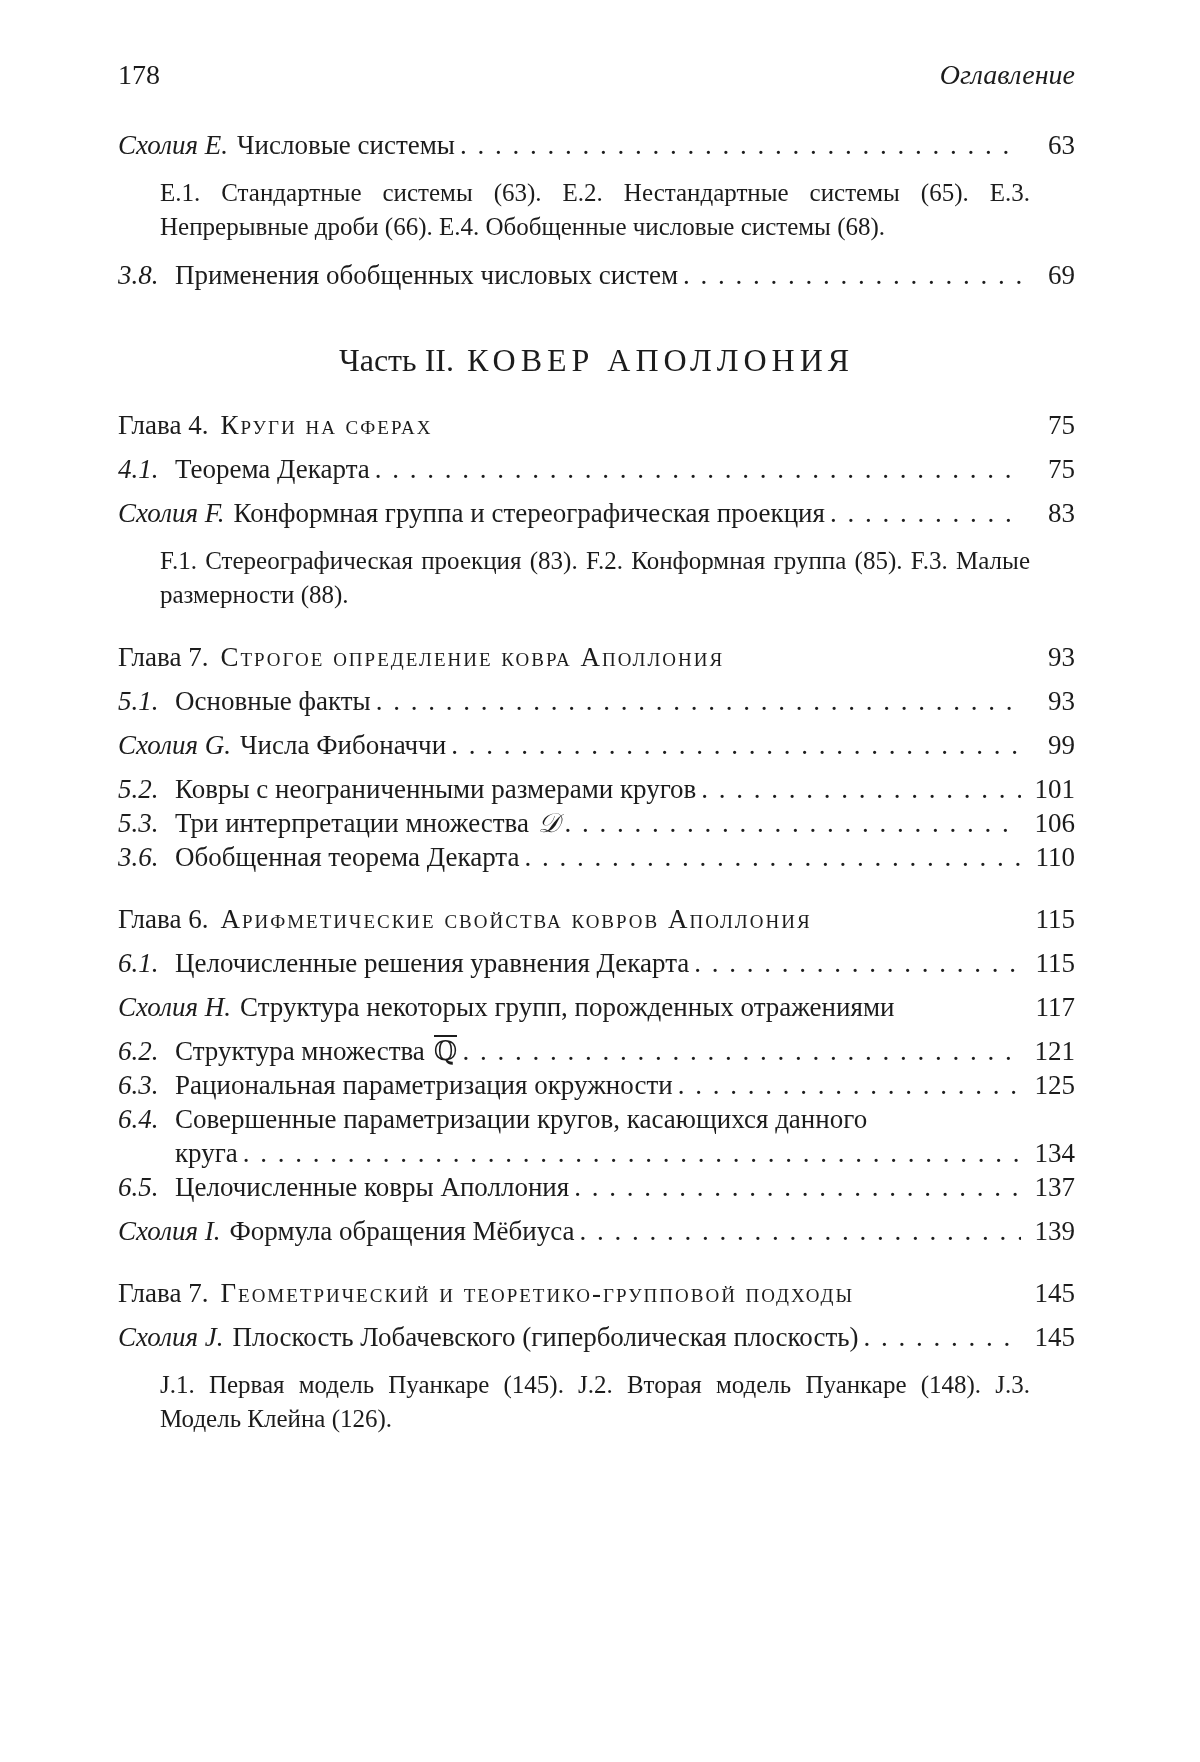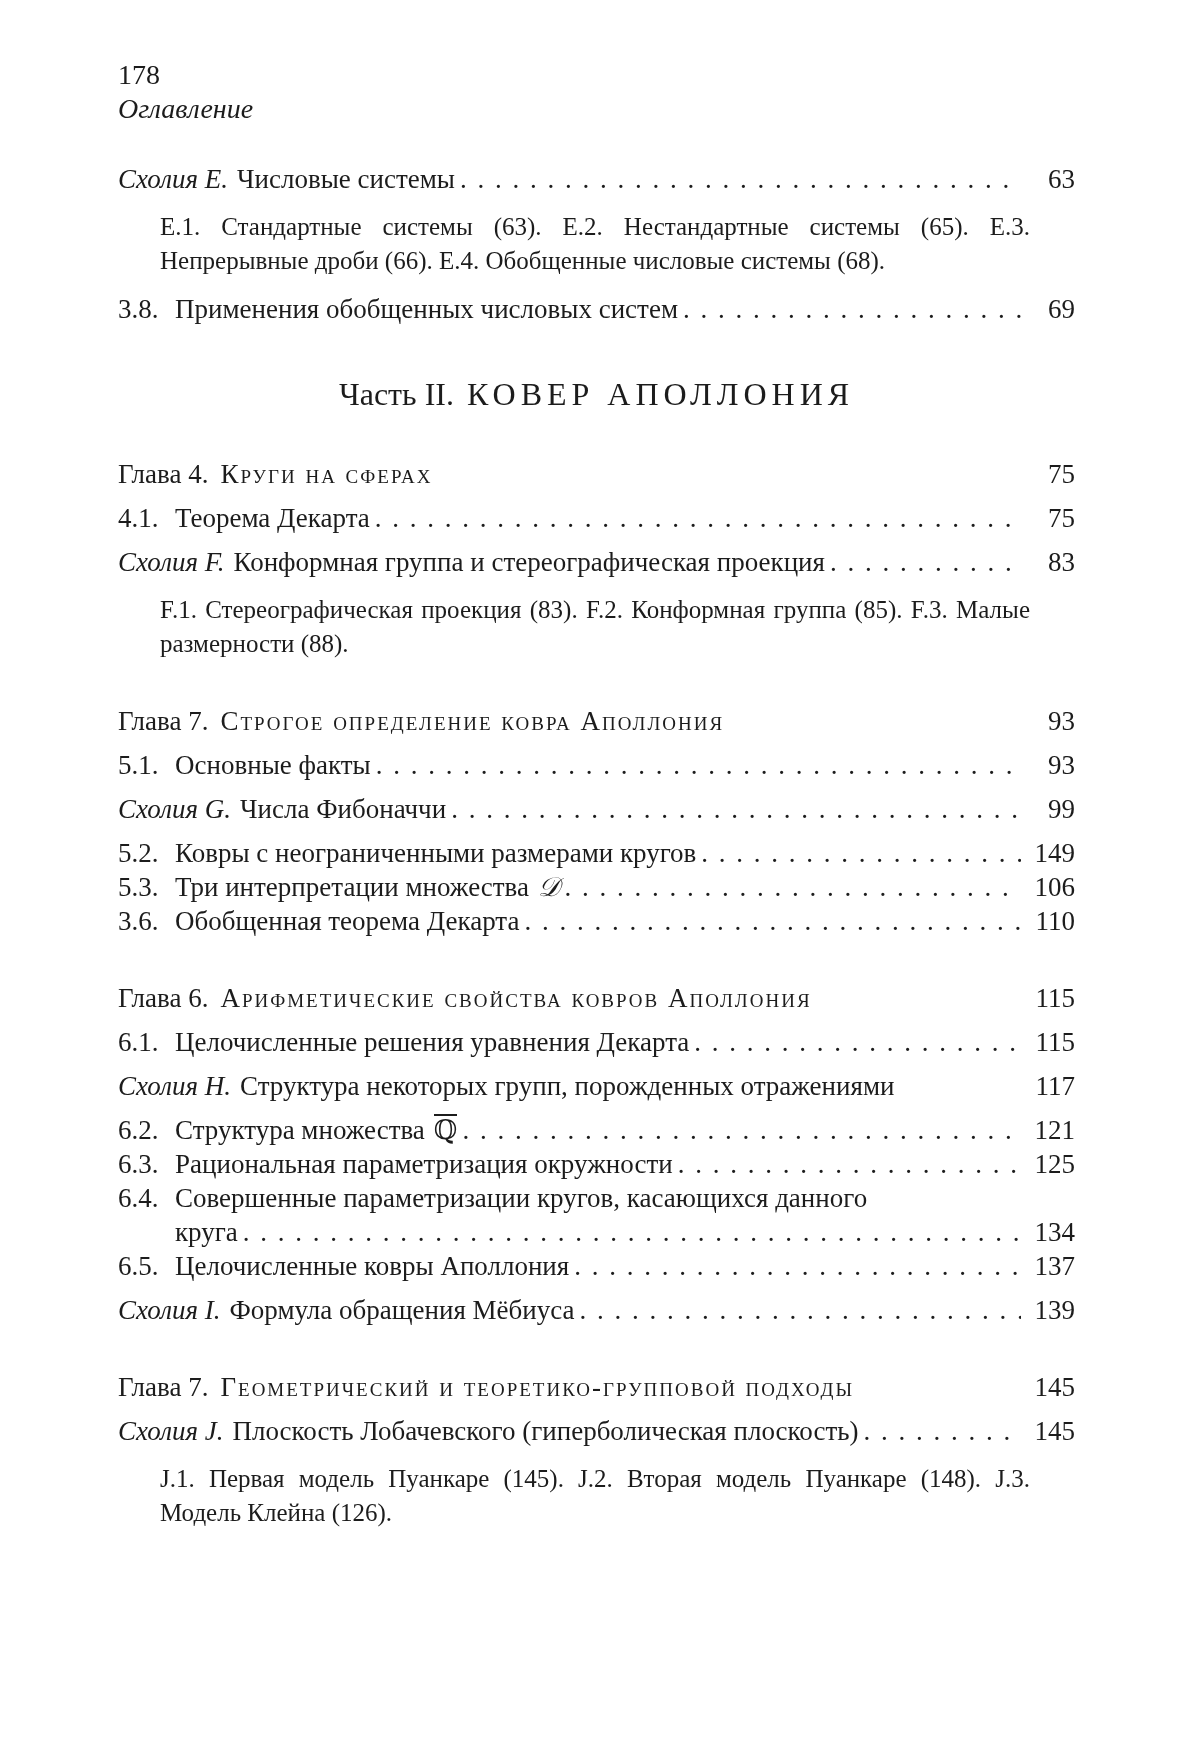--- a/index.html
+++ b/index.html
@@ -4,38 +4,38 @@
 <style>
   html,body{margin:0;padding:0;}
   body{
     width:1200px;height:1762px;box-sizing:border-box;
     background:#ffffff;color:#1c1c1c;
     padding:58px 125px 0 118px;
     font-family:"Liberation Serif","DejaVu Serif",serif;
     font-size:27px;line-height:34px;
     overflow:hidden;
   }
-  .header{display:flex;justify-content:space-between;align-items:baseline;margin-bottom:36px;font-size:28px;flex-direction:column;}
+  .header{display:flex;justify-content:space-between;align-items:baseline;margin-bottom:36px;font-size:28px;}
   .header .folio{font-style:normal;}
   .header .running{font-style:italic;}
   .row{display:flex;align-items:baseline;}
-  .row .num{flex:0 0 57px;}
+  .row .num{flex:0 0 57px;font-style:italic;}
   .row .cont-indent{flex:0 0 57px;}
   .prefix-italic{font-style:italic;margin-right:9px;white-space:nowrap;}
   .title{white-space:nowrap;}
   .dots{flex:1 1 auto;overflow:hidden;white-space:nowrap;margin:0 8px 0 5px;min-width:0;}
   .dots::after{content:". . . . . . . . . . . . . . . . . . . . . . . . . . . . . . . . . . . . . . . . . . . . . . . . . . . . . . . . . . . . . . . . . . . . . . . . . . . . . . . . . . . . . . . . . . . . . . . . . . . .";letter-spacing:2px;}
   .spacer{flex:1 1 auto;}
   .page{flex:0 0 auto;min-width:46px;text-align:right;}
   .subblock{
     margin:14px 45px 14px 42px;
     font-size:25px;line-height:34px;text-align:justify;
   }
   .scholium{margin-top:10px;margin-bottom:10px;}
-  .chapter{margin-top:43px;margin-bottom:10px;}
+  .chapter{margin-top:28px;margin-bottom:10px;}
   .chapter .prefix{margin-right:12px;white-space:nowrap;}
   .sc{font-variant:small-caps;letter-spacing:2px;}
   .part-heading{margin-top:48px;margin-bottom:26px;text-align:center;font-size:32px;line-height:40px;}
   .part-title{letter-spacing:5px;margin-left:13px;}
   .sym{margin-left:9px;font-style:italic;font-family:"DejaVu Serif",serif;}
   .qbar{display:inline-block;border-top:2.5px solid #1c1c1c;line-height:1.05;margin-left:9px;}
   .twoline-l2{margin-top:0;}
 </style>
 </head>
 <body>
@@ -106,21 +106,21 @@
   <span class="prefix-italic">Схолия G.</span>
   <span class="title">Числа Фибоначчи</span>
   <span class="dots"></span>
   <span class="page">99</span>
 </div>
 
 <div class="row">
   <span class="num">5.2.</span>
   <span class="title">Ковры с неограниченными размерами кругов</span>
   <span class="dots"></span>
-  <span class="page">149</span>
+  <span class="page">101</span>
 </div>
 
 <div class="row">
   <span class="num">5.3.</span>
   <span class="title">Три интерпретации множества</span>
   <span class="sym">𝒟</span>
   <span class="dots"></span>
   <span class="page">106</span>
 </div>
 

